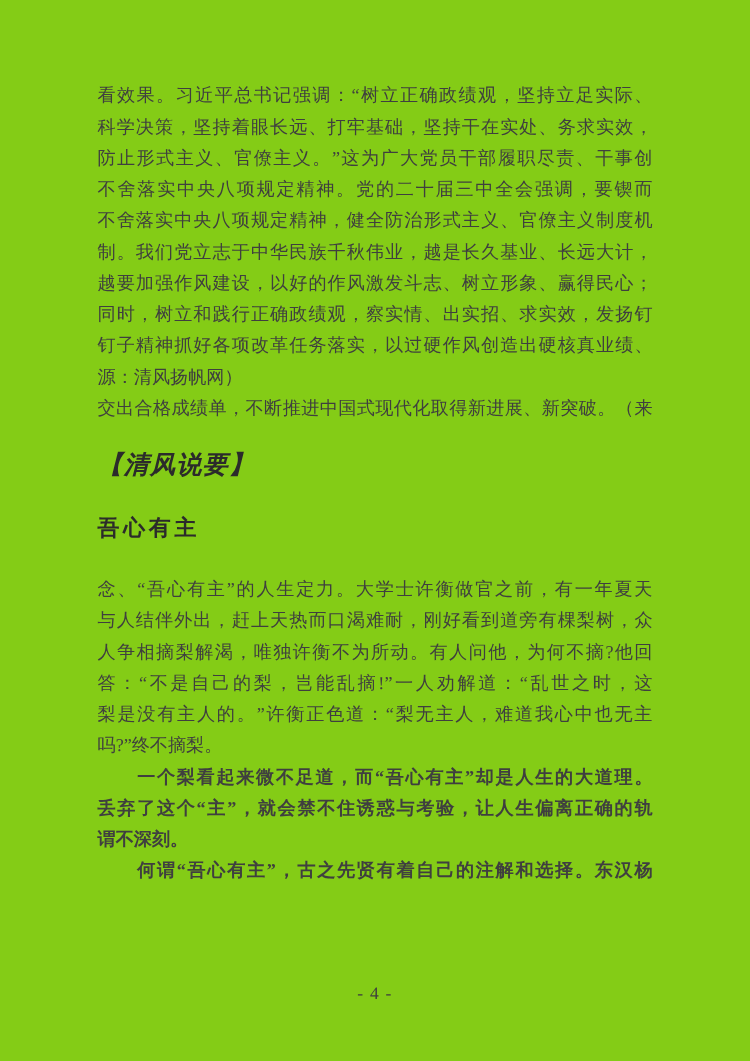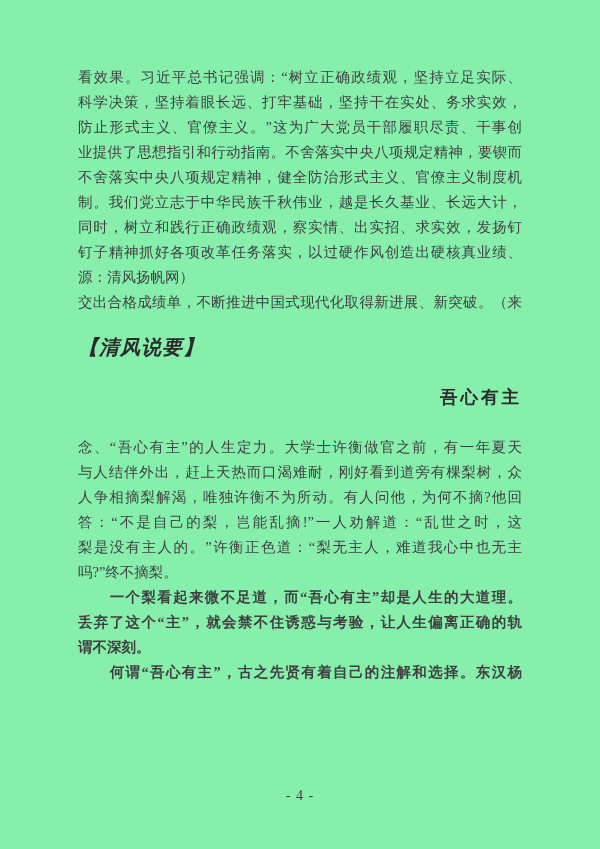--- a/index.html
+++ b/index.html
@@ -11,21 +11,21 @@
     width: 600px;
     height: 849px;
     overflow: hidden;
     font-family: "Liberation Serif", "DejaVu Serif", serif;
   }
   .page {
     position: relative;
     width: 600px;
     height: 849px;
     box-sizing: border-box;
-    background: #86efac;
+    background: #84cc16;
     padding: 65px 78px 0 78px;
     color: #3f3f3f;
   }
   .text-block { margin: 0; }
   .line {
     font-size: 14.5px;
     line-height: 25px;
     text-align: justify;
     text-align-last: justify;
     text-justify: inter-character;
@@ -41,21 +41,21 @@
     font-weight: bold;
     color: #2b2b2b;
     letter-spacing: 1px;
     font-style: italic;
   }
   .article-title {
     margin: 24px 0 0 0;
     font-size: 17.5px;
     line-height: 26px;
     font-weight: bold;
-    text-align: right;
+    text-align: left;
     letter-spacing: 3px;
     color: #2b2b2b;
   }
   .story { margin-top: 25px; }
   .story-follow { margin-top: 0; font-weight: bold; }
   .footer {
     position: absolute;
     top: 783px;
     left: 0;
     width: 100%;
@@ -68,23 +68,24 @@
 </style>
 </head>
 <body>
 
 <div class="page">
 
   <div class="text-block">
     <div class="line">看效果。习近平总书记强调：“树立正确政绩观，坚持立足实际、</div>
     <div class="line">科学决策，坚持着眼长远、打牢基础，坚持干在实处、务求实效，</div>
     <div class="line">防止形式主义、官僚主义。”这为广大党员干部履职尽责、干事创</div>
-    <div class="line">业提供了思想指引和行动指南。不舍落实中央八项规定精神，要锲而</div>
+    <div class="line">不舍落实中央八项规定精神。党的二十届三中全会强调，要锲而</div>
     <div class="line">不舍落实中央八项规定精神，健全防治形式主义、官僚主义制度机</div>
     <div class="line">制。我们党立志于中华民族千秋伟业，越是长久基业、长远大计，</div>
+    <div class="line">越要加强作风建设，以好的作风激发斗志、树立形象、赢得民心；</div>
     <div class="line">同时，树立和践行正确政绩观，察实情、出实招、求实效，发扬钉</div>
     <div class="line">钉子精神抓好各项改革任务落实，以过硬作风创造出硬核真业绩、</div>
     <div class="line short">源：清风扬帆网）</div>
     <div class="line">交出合格成绩单，不断推进中国式现代化取得新进展、新突破。（来</div>
   </div>
 
   <div class="section-heading">【清风说要】</div>
 
   <h1 class="article-title">吾心有主</h1>
 

